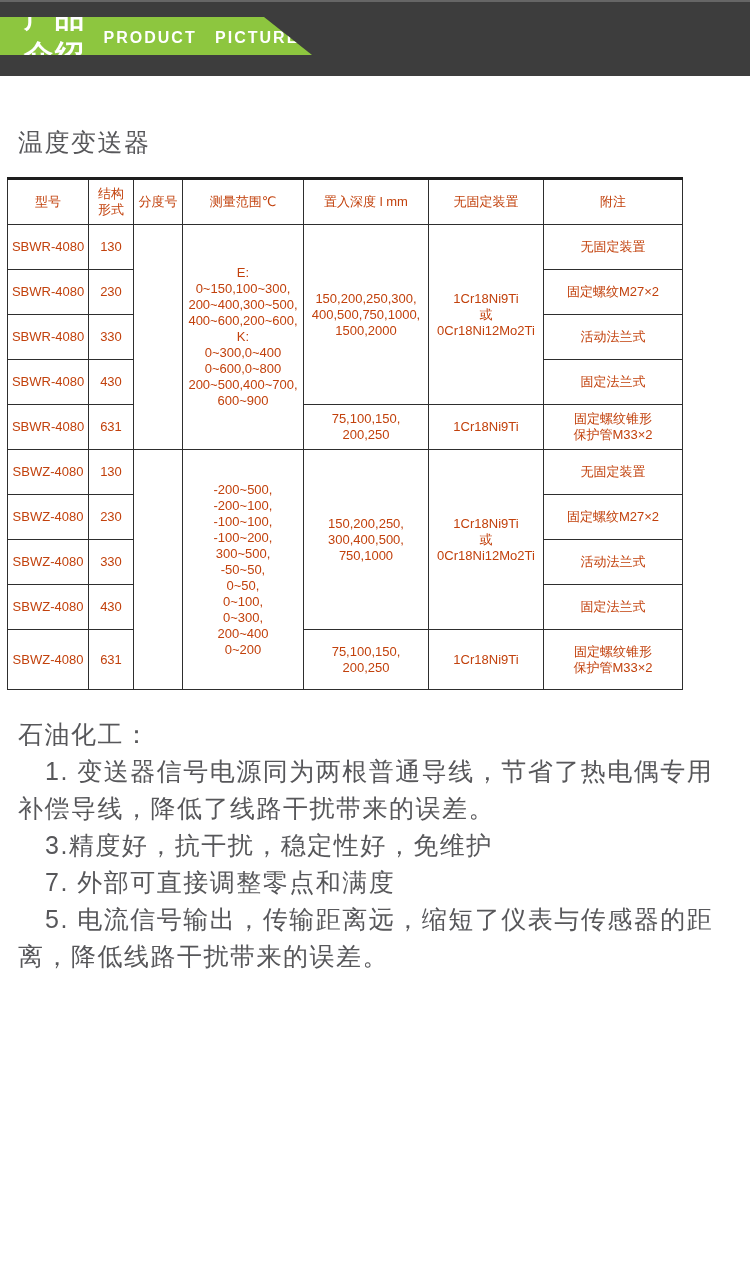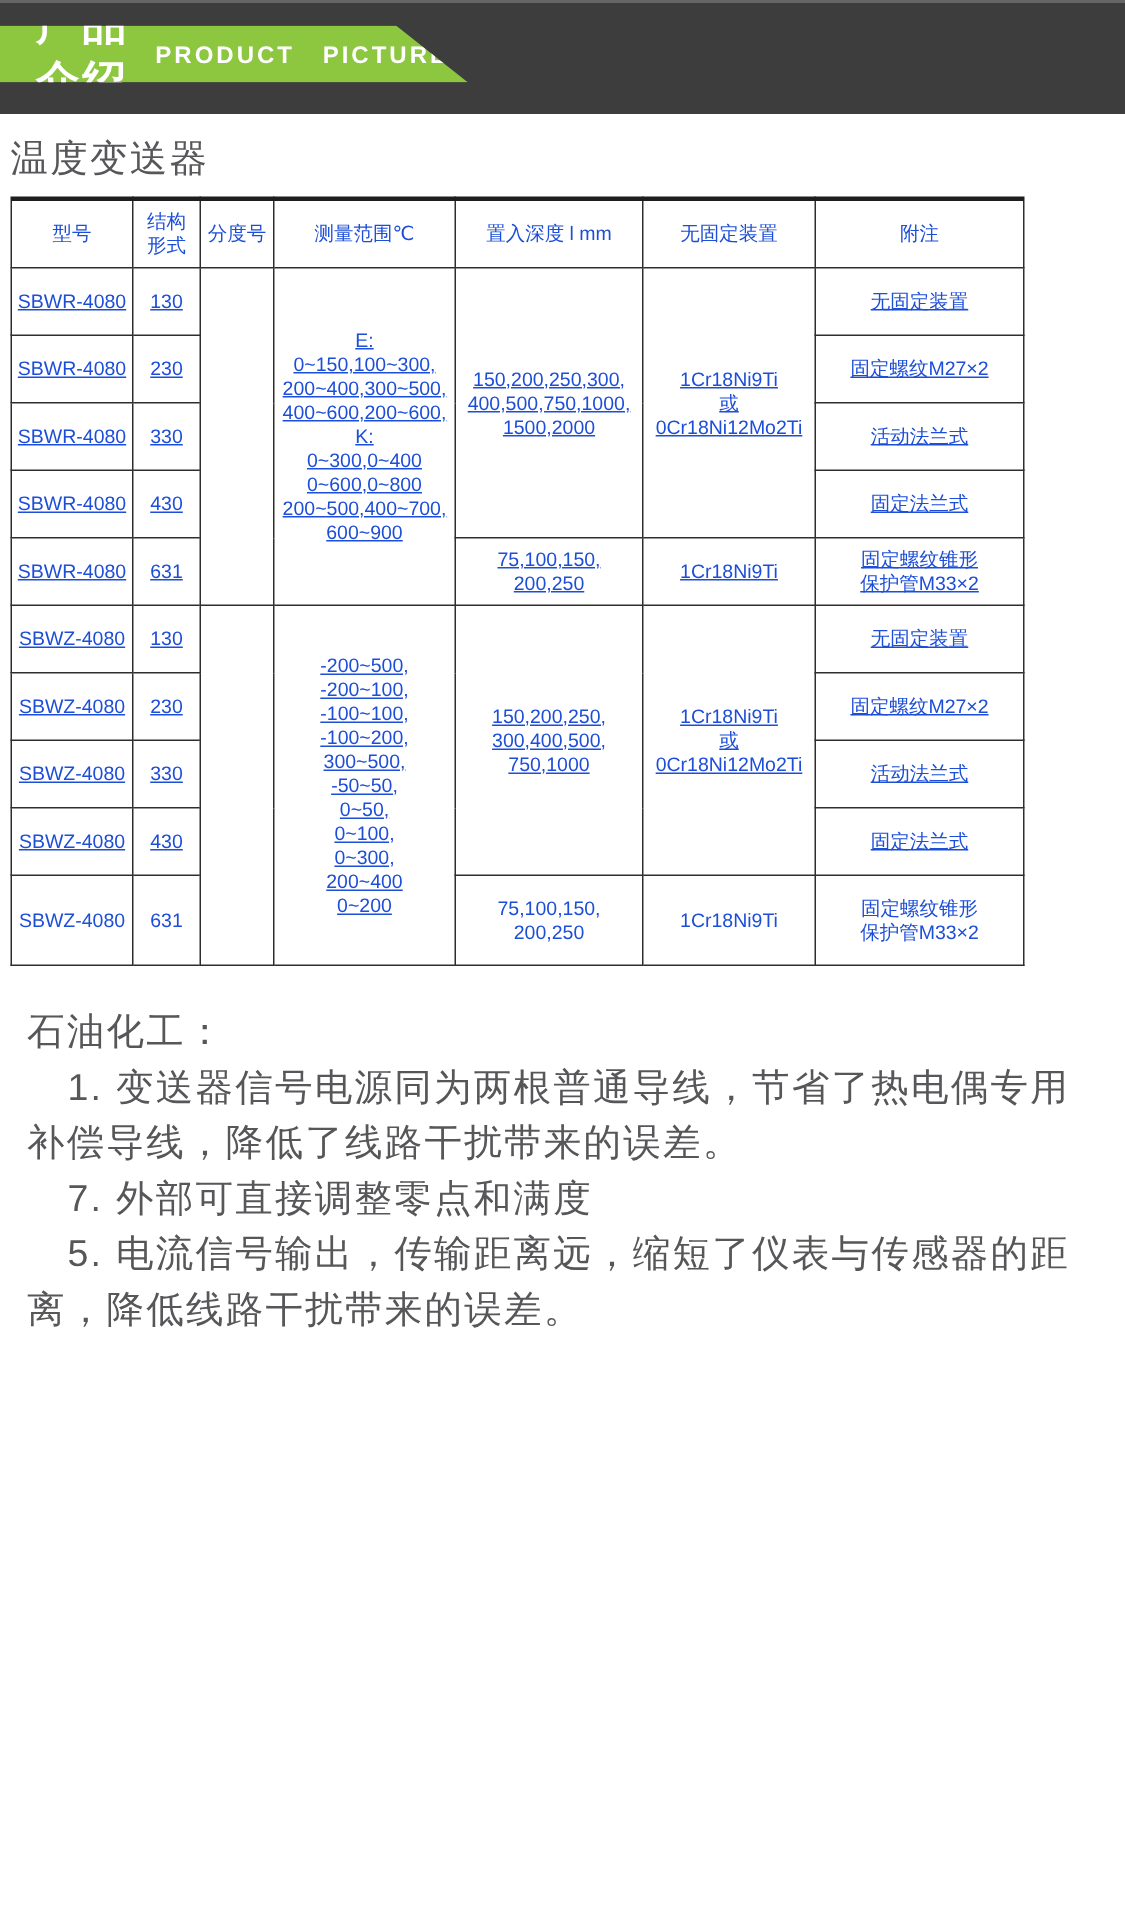--- a/index.html
+++ b/index.html
@@ -22,39 +22,39 @@
   }
   .banner-cn {
     color:#ffffff; font-size:29px; font-weight:bold; letter-spacing:2px;
     line-height:38px;
   }
   .banner-en {
     color:#ffffff; font-size:16px; font-weight:bold; letter-spacing:2px;
     word-spacing:12px; margin-left:14px; padding-top:4px; white-space:nowrap;
   }
   
-  .intro { padding:12px 15px 0 7px; }
+  .intro { padding:12px 15px 0 18px;margin-top:36px; }
   .intro-title, .intro-text, .features-title, .feature-item {
     font-size:25px; line-height:37px; letter-spacing:1.5px; color:#57575a;
   }
   .intro-text { text-indent:2em; text-align:justify; }
   
   table.spec {
-    margin:6px 0 0 7px; width:675px; table-layout:fixed;
+    margin:16px 0 0 7px; width:675px; table-layout:fixed;
     border-collapse:collapse; border:1px solid #2e2e2e;
     border-top:3px solid #1e1e1e;
-    letter-spacing:0; color:#1d4ed8;
+    letter-spacing:0; color:#c2410c;
   }
   table.spec th, table.spec td {
     border:1px solid #2e2e2e; text-align:center; vertical-align:middle;
     font-size:13px; line-height:16px; font-weight:400; padding:1px 2px;
     overflow:hidden;
   }
   tr.hrow   { height:46px; }
-  tr.row    { height:45px;text-decoration:underline; }
+  tr.row    { height:45px; }
   tr.row-tall { height:60px; }
   .pre { white-space:pre-line; }
   td.cell-range { line-height:15.5px; }
   td.range-left { text-align:left; padding-left:10px; }
   
   .features { padding:26px 15px 0 18px; }
   .feature-item { text-indent:27px; }
 </style>
 </head>
 <body>
@@ -184,15 +184,16 @@
       <td>1Cr18Ni9Ti</td>
       <td class="pre">固定螺纹锥形
 保护管M33×2</td>
     </tr>
   </tbody>
 </table>
 
 <div class="features">
   <div class="features-title">石油化工：</div>
   <div class="feature-item">1. 变送器信号电源同为两根普通导线，节省了热电偶专用补偿导线，降低了线路干扰带来的误差。</div>
+  <div class="feature-item">3.精度好，抗干扰，稳定性好，免维护</div>
   <div class="feature-item">7. 外部可直接调整零点和满度</div>
   <div class="feature-item">5. 电流信号输出，传输距离远，缩短了仪表与传感器的距离，降低线路干扰带来的误差。</div>
 </div>
 
 </body></html>

